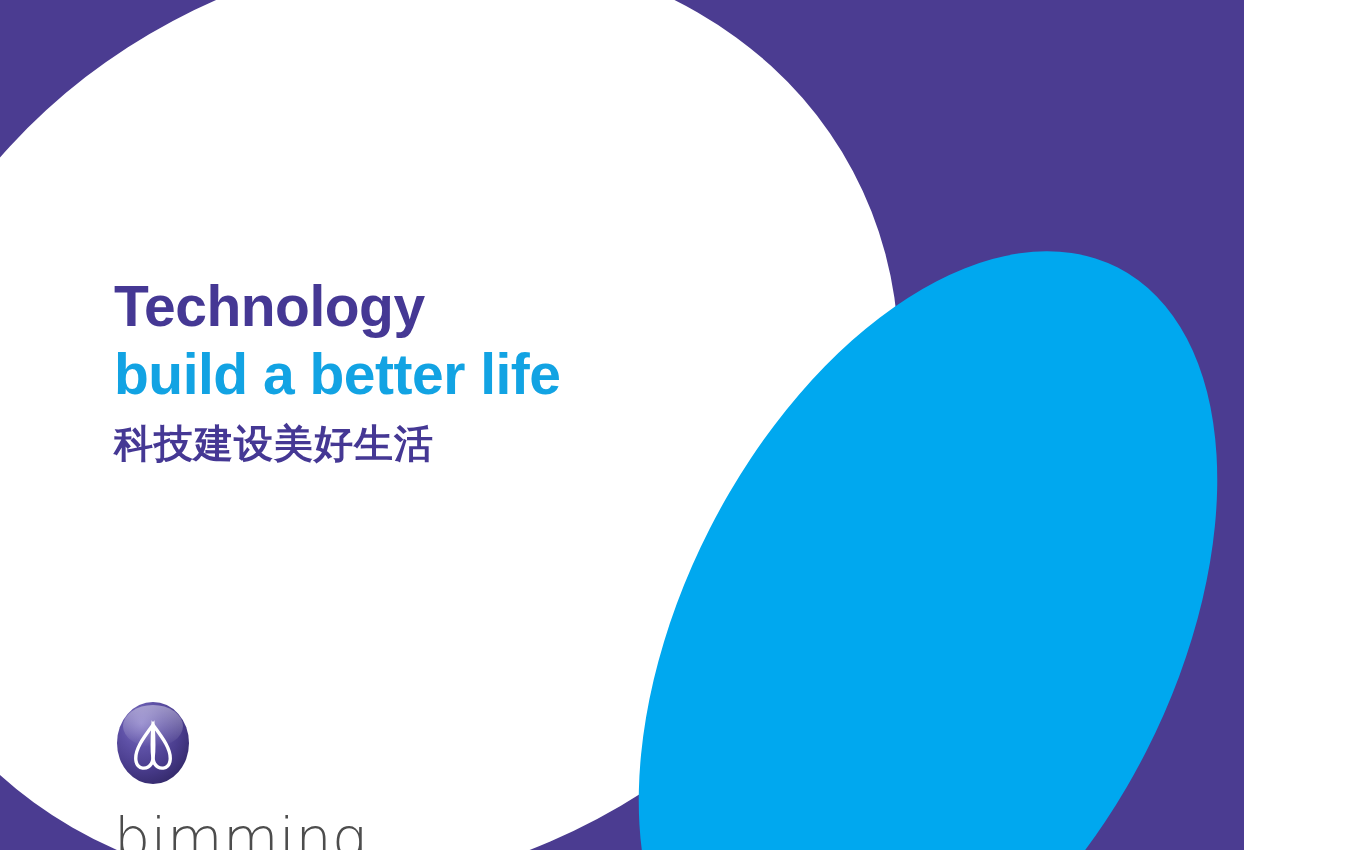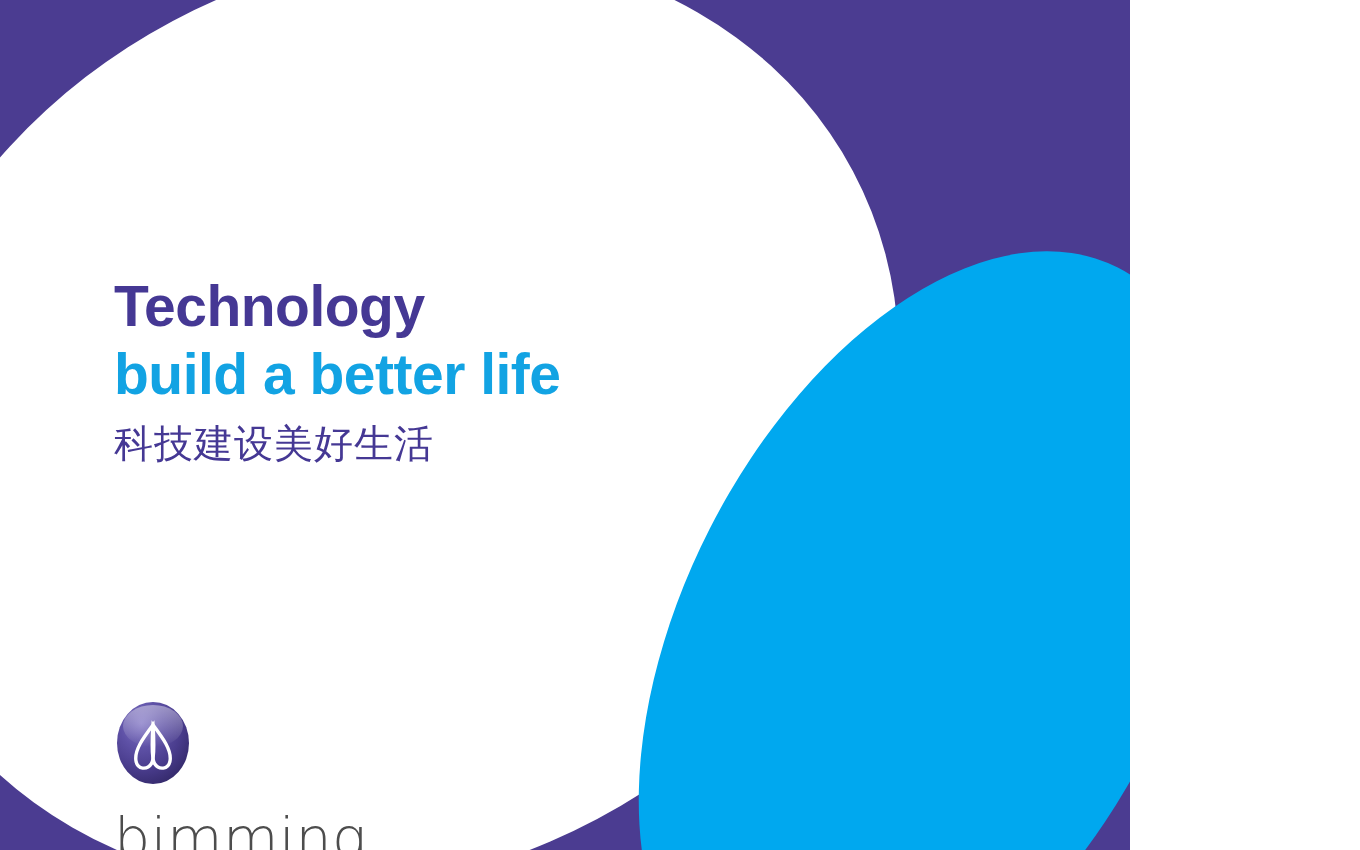--- a/index.html
+++ b/index.html
@@ -3,21 +3,21 @@
 <meta charset="utf-8">
 <style>
   * { margin:0; padding:0; box-sizing:border-box; }
   html, body {
     width:1360px; height:850px;
     overflow:hidden;
     font-family:"Liberation Sans", sans-serif;
   }
   #slide {
     position:relative;
-    width:1130px; height:850px;
+    width:1244px; height:850px;
     background:#4B3C91;
     overflow:hidden;
   }
   #bg-svg {
     position:absolute; inset:0;
     width:1360px; height:850px;
     display:block;
   }
   .content {
     position:absolute;
@@ -48,21 +48,21 @@
     letter-spacing:-0.5px;
     color:#12A3E3;
     white-space:nowrap;
     text-align:right;
   }
   #subtitle-cn {
     margin-top:12px;
     font-family:"DejaVu Sans", sans-serif;
     font-size:39px;
     line-height:48px;
-    font-weight:400;
+    font-weight:700;
     letter-spacing:1px;
     color:#453894;
     white-space:nowrap;
   }
   
   #logo-lockup {
     position:absolute;
     left:114px;
     top:700px;
     display:flex;

